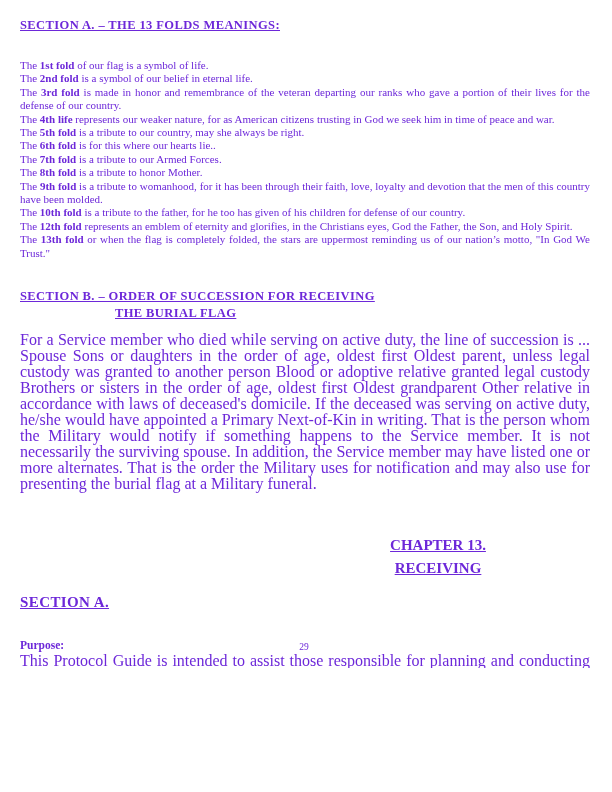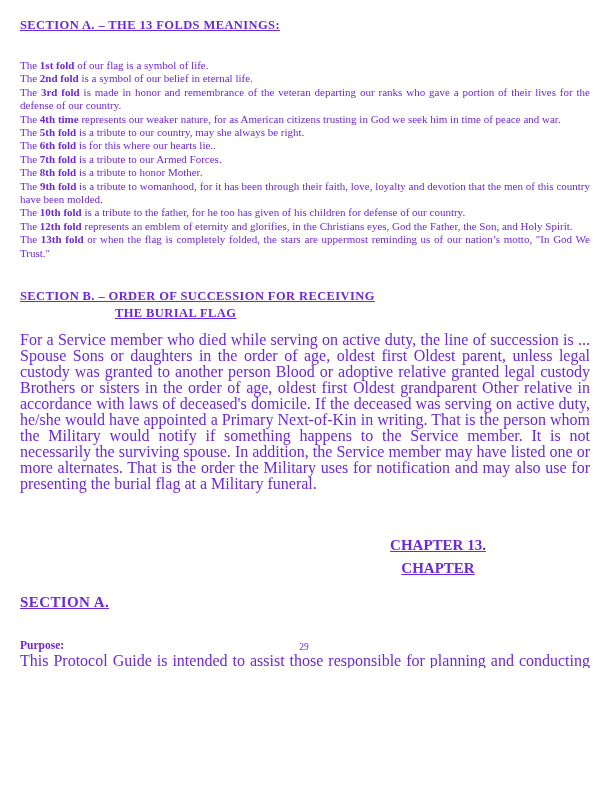--- a/index.html
+++ b/index.html
@@ -75,41 +75,41 @@
 <body>
 
 <div class="page">
 
   <h2 class="sec-title">SECTION A. – THE 13 FOLDS MEANINGS:</h2>
 
   <div class="folds">
     <div class="fold-line"><span>The </span><b>1st fold</b><span> of our flag is a symbol of life.</span></div>
     <div class="fold-line"><span>The </span><b>2nd fold</b><span> is a symbol of our belief in eternal life.</span></div>
     <div class="fold-line"><span>The </span><b>3rd fold</b><span> is made in honor and remembrance of the veteran departing our ranks who gave a portion of their lives for the defense of our country.</span></div>
-    <div class="fold-line"><span>The </span><b>4th time</b><span> represents our weaker nature, for as American citizens trusting in God we seek him in time of peace and war.</span></div>
+    <div class="fold-line"><span>The </span><b>4th life</b><span> represents our weaker nature, for as American citizens trusting in God we seek him in time of peace and war.</span></div>
     <div class="fold-line"><span>The </span><b>5th fold</b><span> is a tribute to our country, may she always be right.</span></div>
     <div class="fold-line"><span>The </span><b>6th fold</b><span> is for this where our hearts lie..</span></div>
     <div class="fold-line"><span>The </span><b>7th fold</b><span> is a tribute to our Armed Forces.</span></div>
     <div class="fold-line"><span>The </span><b>8th fold</b><span> is a tribute to honor Mother.</span></div>
     <div class="fold-line"><span>The </span><b>9th fold</b><span> is a tribute to womanhood, for it has been through their faith, love, loyalty and devotion that the men of this country have been molded.</span></div>
     <div class="fold-line"><span>The </span><b>10th fold</b><span> is a tribute to the father, for he too has given of his children for defense of our country.</span></div>
     <div class="fold-line"><span>The </span><b>12th fold</b><span> represents an emblem of eternity and glorifies, in the Christians eyes, God the Father, the Son, and Holy Spirit.</span></div>
     <div class="fold-line"><span>The </span><b>13th fold</b><span> or when the flag is completely folded, the stars are uppermost reminding us of our nation’s motto, "In God We Trust."</span></div>
   </div>
 
   <div class="secb-title">
     <div class="t1">SECTION B. – ORDER OF SUCCESSION FOR RECEIVING</div>
     <div class="t2">THE BURIAL FLAG</div>
   </div>
 
   <p class="para">For a Service member who died while serving on active duty, the line of succession is ... Spouse Sons or daughters in the order of age, oldest first Oldest parent, unless legal custody was granted to another person Blood or adoptive relative granted legal custody Brothers or sisters in the order of age, oldest first Oldest grandparent Other relative in accordance with laws of deceased's domicile. If the deceased was serving on active duty, he/she would have appointed a Primary Next-of-Kin in writing. That is the person whom the Military would notify if something happens to the Service member. It is not necessarily the surviving spouse. In addition, the Service member may have listed one or more alternates. That is the order the Military uses for notification and may also use for presenting the burial flag at a Military funeral.</p>
 
   <div class="chapter">
     <div>CHAPTER 13.</div>
-    <div>CHAPTER</div>
+    <div>RECEIVING</div>
   </div>
 
   <h2 class="seca2">SECTION A.</h2>
 
   <div class="purpose-label">Purpose:</div>
 
   <p class="para purpose-body">This Protocol Guide is intended to assist those responsible for planning and conducting American Legion meetings, ceremonies and functions to achieve successful outcomes for these events. Following established protocols enables functions to proceed smoothly and predictably and serves to enhance the image of both the host organization and The American Legion, The Department of Florida. This is critical, especially when American Legion visitors from outside The Department of Florida and when non-Legionnaire visitors are present.</p>
 
   <div class="page-number">29</div>
 

